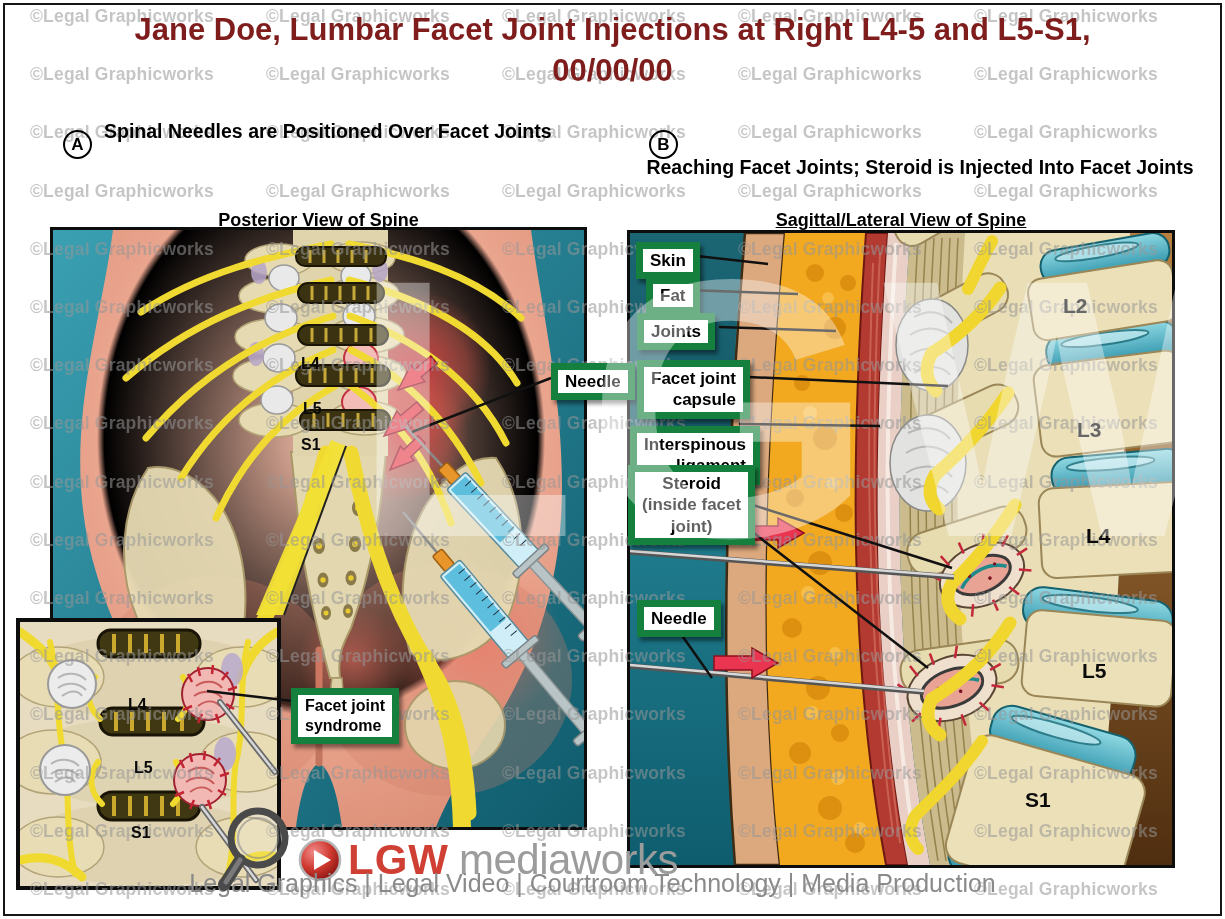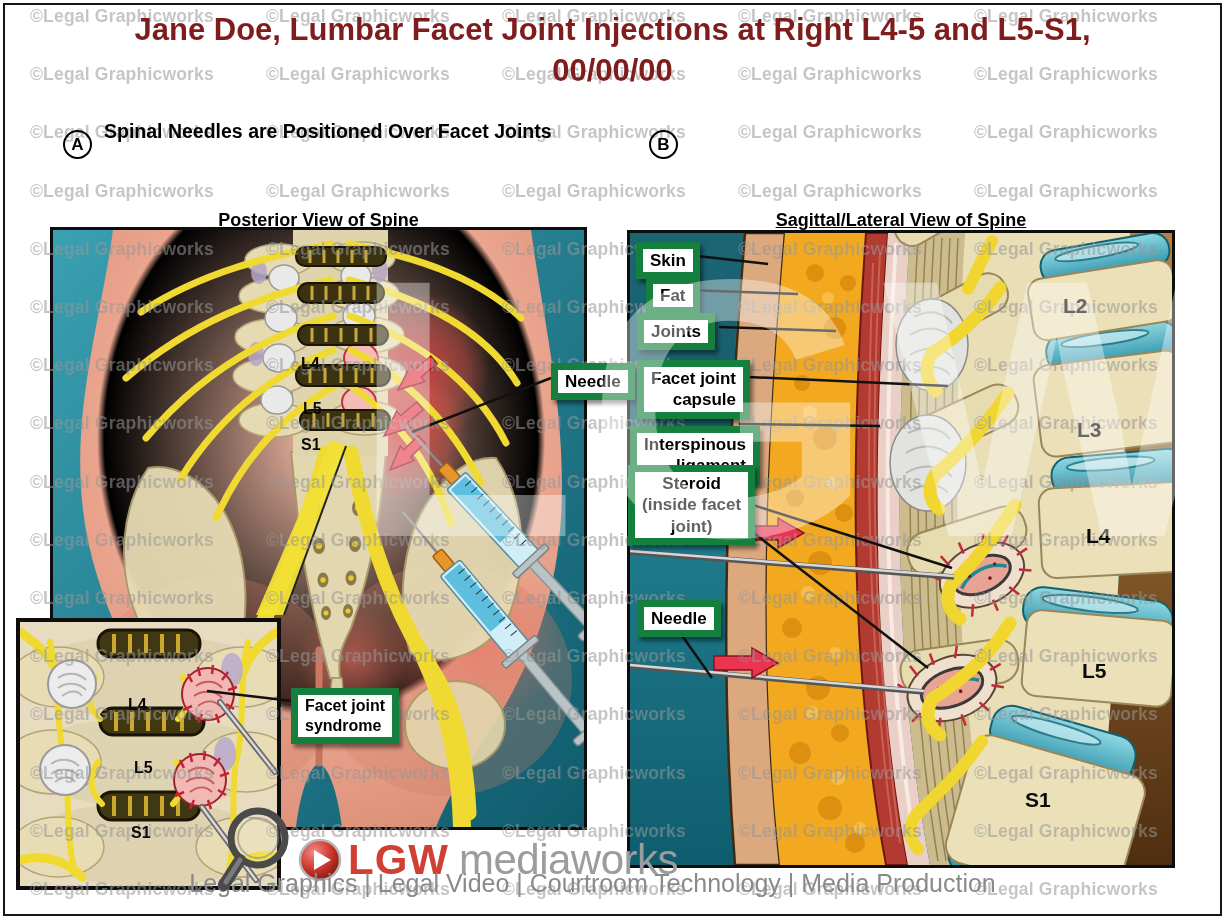--- a/index.html
+++ b/index.html
@@ -55,20 +55,21 @@
   <div class="title">
     <div>Jane Doe, Lumbar Facet Joint Injections at Right L4-5 and L5-S1,</div>
     <div>00/00/00</div>
   </div>
 
   <div class="sec-circle" style="left:63px;top:130px;">A</div>
   <div class="sec-head" style="left:104px;top:120px;">Spinal Needles are Positioned Over Facet Joints</div>
   <div class="view-title" style="left:50px;width:537px;">Posterior View of Spine</div>
 
   <div class="sec-circle" style="left:649px;top:130px;">B</div>
+  <div class="sec-head" style="left:640px;top:156px;width:560px;text-align:center;">Reaching Facet Joints; Steroid is Injected Into Facet Joints</div>
   <div class="view-title" style="left:627px;width:548px;">Sagittal/Lateral View of Spine</div>
 
   <div class="panel" id="left-panel">
     <svg width="531" height="597" viewBox="0 0 531 597">
       <defs>
         <linearGradient id="tealL" x1="0" y1="0" x2="1" y2="1">
           <stop offset="0" stop-color="#3aa0b2"></stop>
             <stop offset="1" stop-color="#0f5b6c"></stop>
         </linearGradient>
         <radialGradient id="skinG" cx="50%" cy="35%" r="75%">

